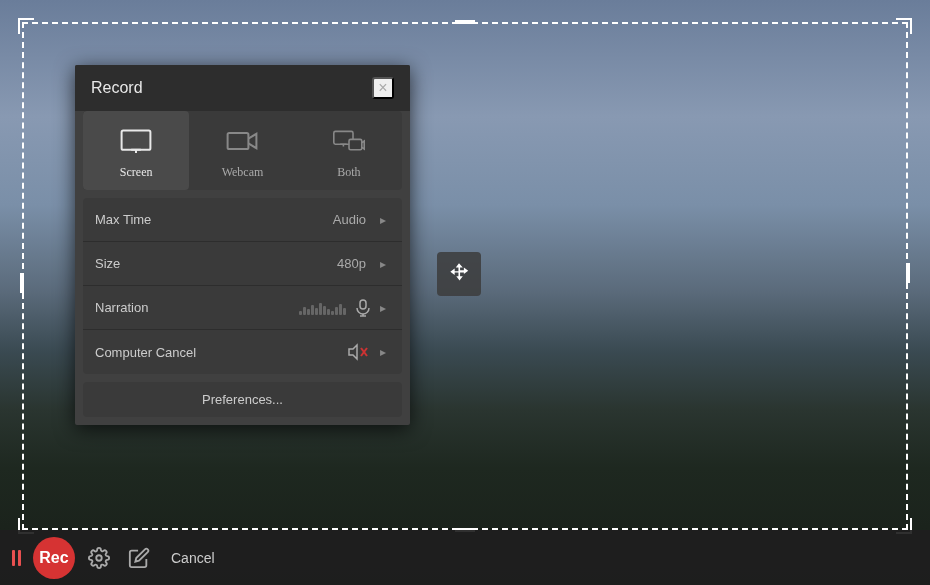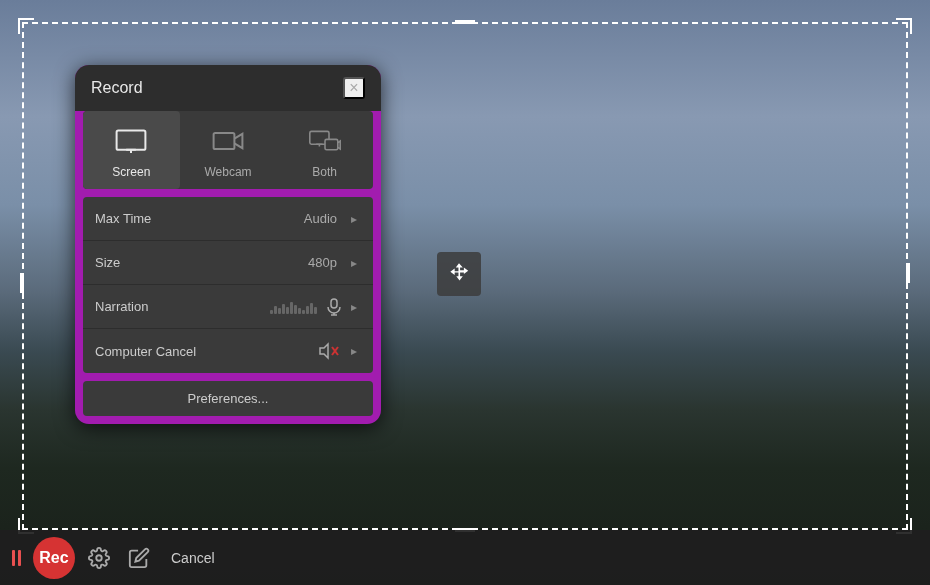--- a/index.html
+++ b/index.html
@@ -82,23 +82,23 @@
       width: 26px;
       height: 26px;
       fill: white;
     }
 
     
     .record-dialog {
       position: absolute;
       top: 65px;
       left: 75px;
-      width: 306px;
-      background: #a21caf;
-      border-radius: 14px;
+      width: 335px;
+      background: #404040;
+      border-radius: 2px;
       box-shadow: 0 4px 20px rgba(0,0,0,0.7);
       overflow: hidden;
     }
 
     
     .dialog-titlebar {
       display: flex;
       align-items: center;
       justify-content: space-between;
       padding: 12px 16px;
@@ -137,20 +137,21 @@
       justify-content: center;
       padding: 14px 8px 10px;
       cursor: pointer;
       border: none;
       background: transparent;
       color: #aaa;
       font-size: 12px;
       gap: 8px;
       border-radius: 4px;
       transition: background 0.15s;
+      font-family: Liberation Serif, serif;
     }
     .mode-btn.active {
       background: #4a4a4a;
       color: #e8e8e8;
     }
     .mode-btn svg {
       width: 32px;
       height: 32px;
     }
 

